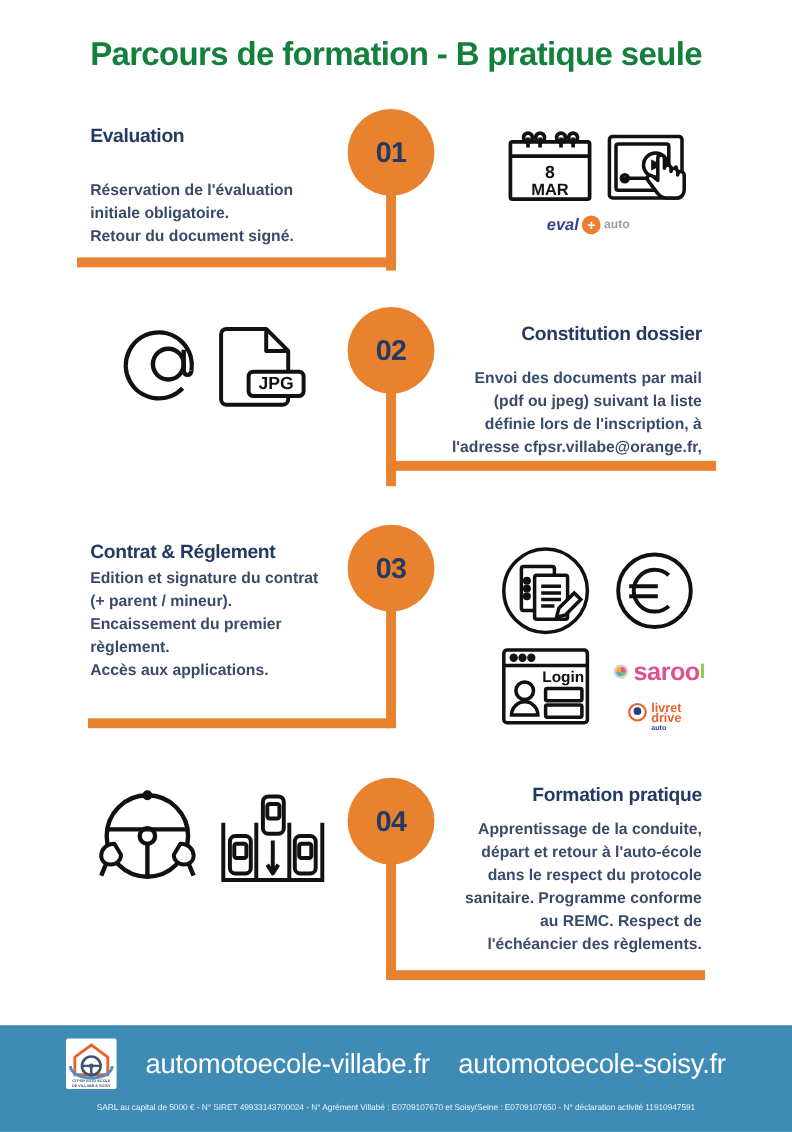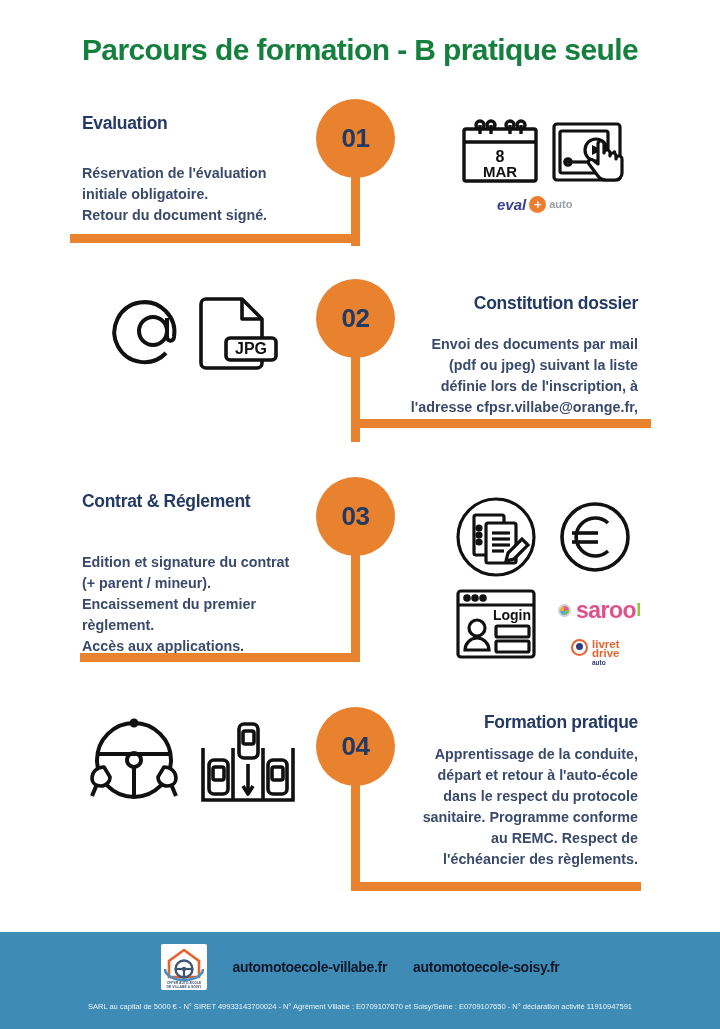--- a/index.html
+++ b/index.html
@@ -104,26 +104,25 @@
     gap: 26px;
   }
   .footer-logo {
     width: 46px; height: 46px;
     background: #ffffff;
     border-radius: 2px;
     position: relative;
     flex: none;
   }
   .site-link {
-    color: #0f172a;
-    font-size: 14px;
+    color: #ffffff;
+    font-size: 25px;
     letter-spacing: -0.3px;
     font-family: "Liberation Sans", sans-serif;
     white-space: nowrap;
-    font-weight: bold;
   }
   .legal {
     position: absolute;
     top: 70px; left: 0; width: 720px;
     text-align: center;
     color: #eaf4fa;
     font-size: 7.6px;
     letter-spacing: -0.05px;
     font-family: "Liberation Sans", sans-serif;
   }
@@ -222,21 +221,21 @@
   </div>
 
   <div class="step side-left">
 
     <div class="conn-v" style="top:550px; height:112px;"></div>
     <div class="conn-h" style="top:653px; left:80px; width:275px;"></div>
 
     <div class="circle" style="top:477px;">03</div>
 
     <div class="step-head" style="top:491px;">Contrat &amp; Réglement</div>
-    <div class="step-body" style="top:552px;">
+    <div class="step-body" style="top:516px;">
       <div>Edition et signature du contrat</div>
       <div>(+ parent / mineur).</div>
       <div>Encaissement du premier</div>
       <div>règlement.</div>
       <div>Accès aux applications.</div>
     </div>
 
     <div class="icons" style="top:495px; left:452px;">
       <svg width="186" height="85" viewBox="0 0 186 85">
         <g fill="none" stroke="#111" stroke-width="3.2">

